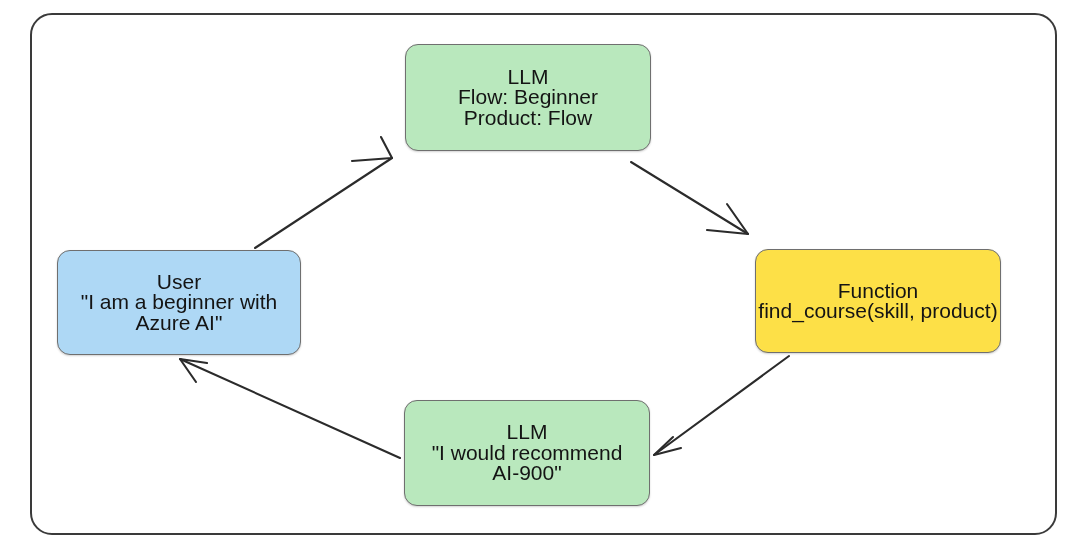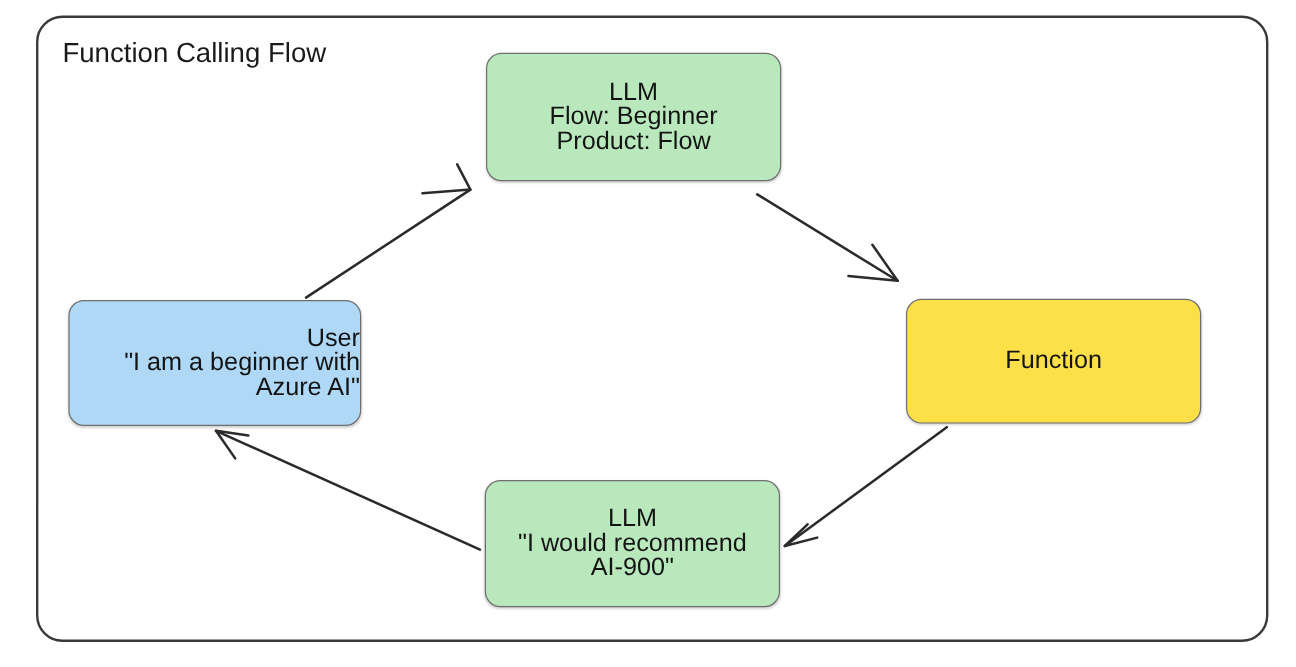--- a/index.html
+++ b/index.html
@@ -61,21 +61,20 @@
     left: 405px;
     top: 44px;
     width: 246px;
     height: 107px;
   }
   .node-user {
     left: 57px;
     top: 250px;
     width: 244px;
     height: 105px;
-    align-items: flex-end;
   }
   .node-function {
     left: 743px;
     top: 249px;
     width: 246px;
     height: 104px;
   }
   .node-llm-bottom {
     left: 404px;
     top: 400px;
@@ -104,21 +103,20 @@
     stroke-linejoin: round;
   }
 </style>
 </head>
 <body>
 
 <div id="canvas">
 
   <div class="outer-frame"></div>
 
-  <div class="diagram-title">Function Calling Flow</div>
 
   <svg class="edges" viewBox="0 0 1080 556">
     <g>
       <path class="edge-line" d="M 255,248 L 392,158"></path>
       <path class="edge-head" d="M 352,161 L 392,158 L 381,137"></path>
     </g>
     <g>
       <path class="edge-line" d="M 631,162 L 748,234"></path>
       <path class="edge-head" d="M 707,230 L 748,234 L 727,204"></path>
     </g>
@@ -139,20 +137,21 @@
   </div>
 
   <div class="node node-user" style="background: rgb(174, 216, 245);">
     <span class="line">User</span>
     <span class="line">"I am a beginner with</span>
     <span class="line">Azure AI"</span>
   </div>
 
   <div class="node node-function" style="background: #fde047; margin-left: 12px;">
     <span class="line">Function</span>
+    <span class="line">find_course(skill, product)</span>
   </div>
 
   <div class="node node-llm-bottom" style="background: rgb(185, 232, 189);">
     <span class="line">LLM</span>
     <span class="line">"I would recommend</span>
     <span class="line">AI-900"</span>
   </div>
 
 </div>
 

